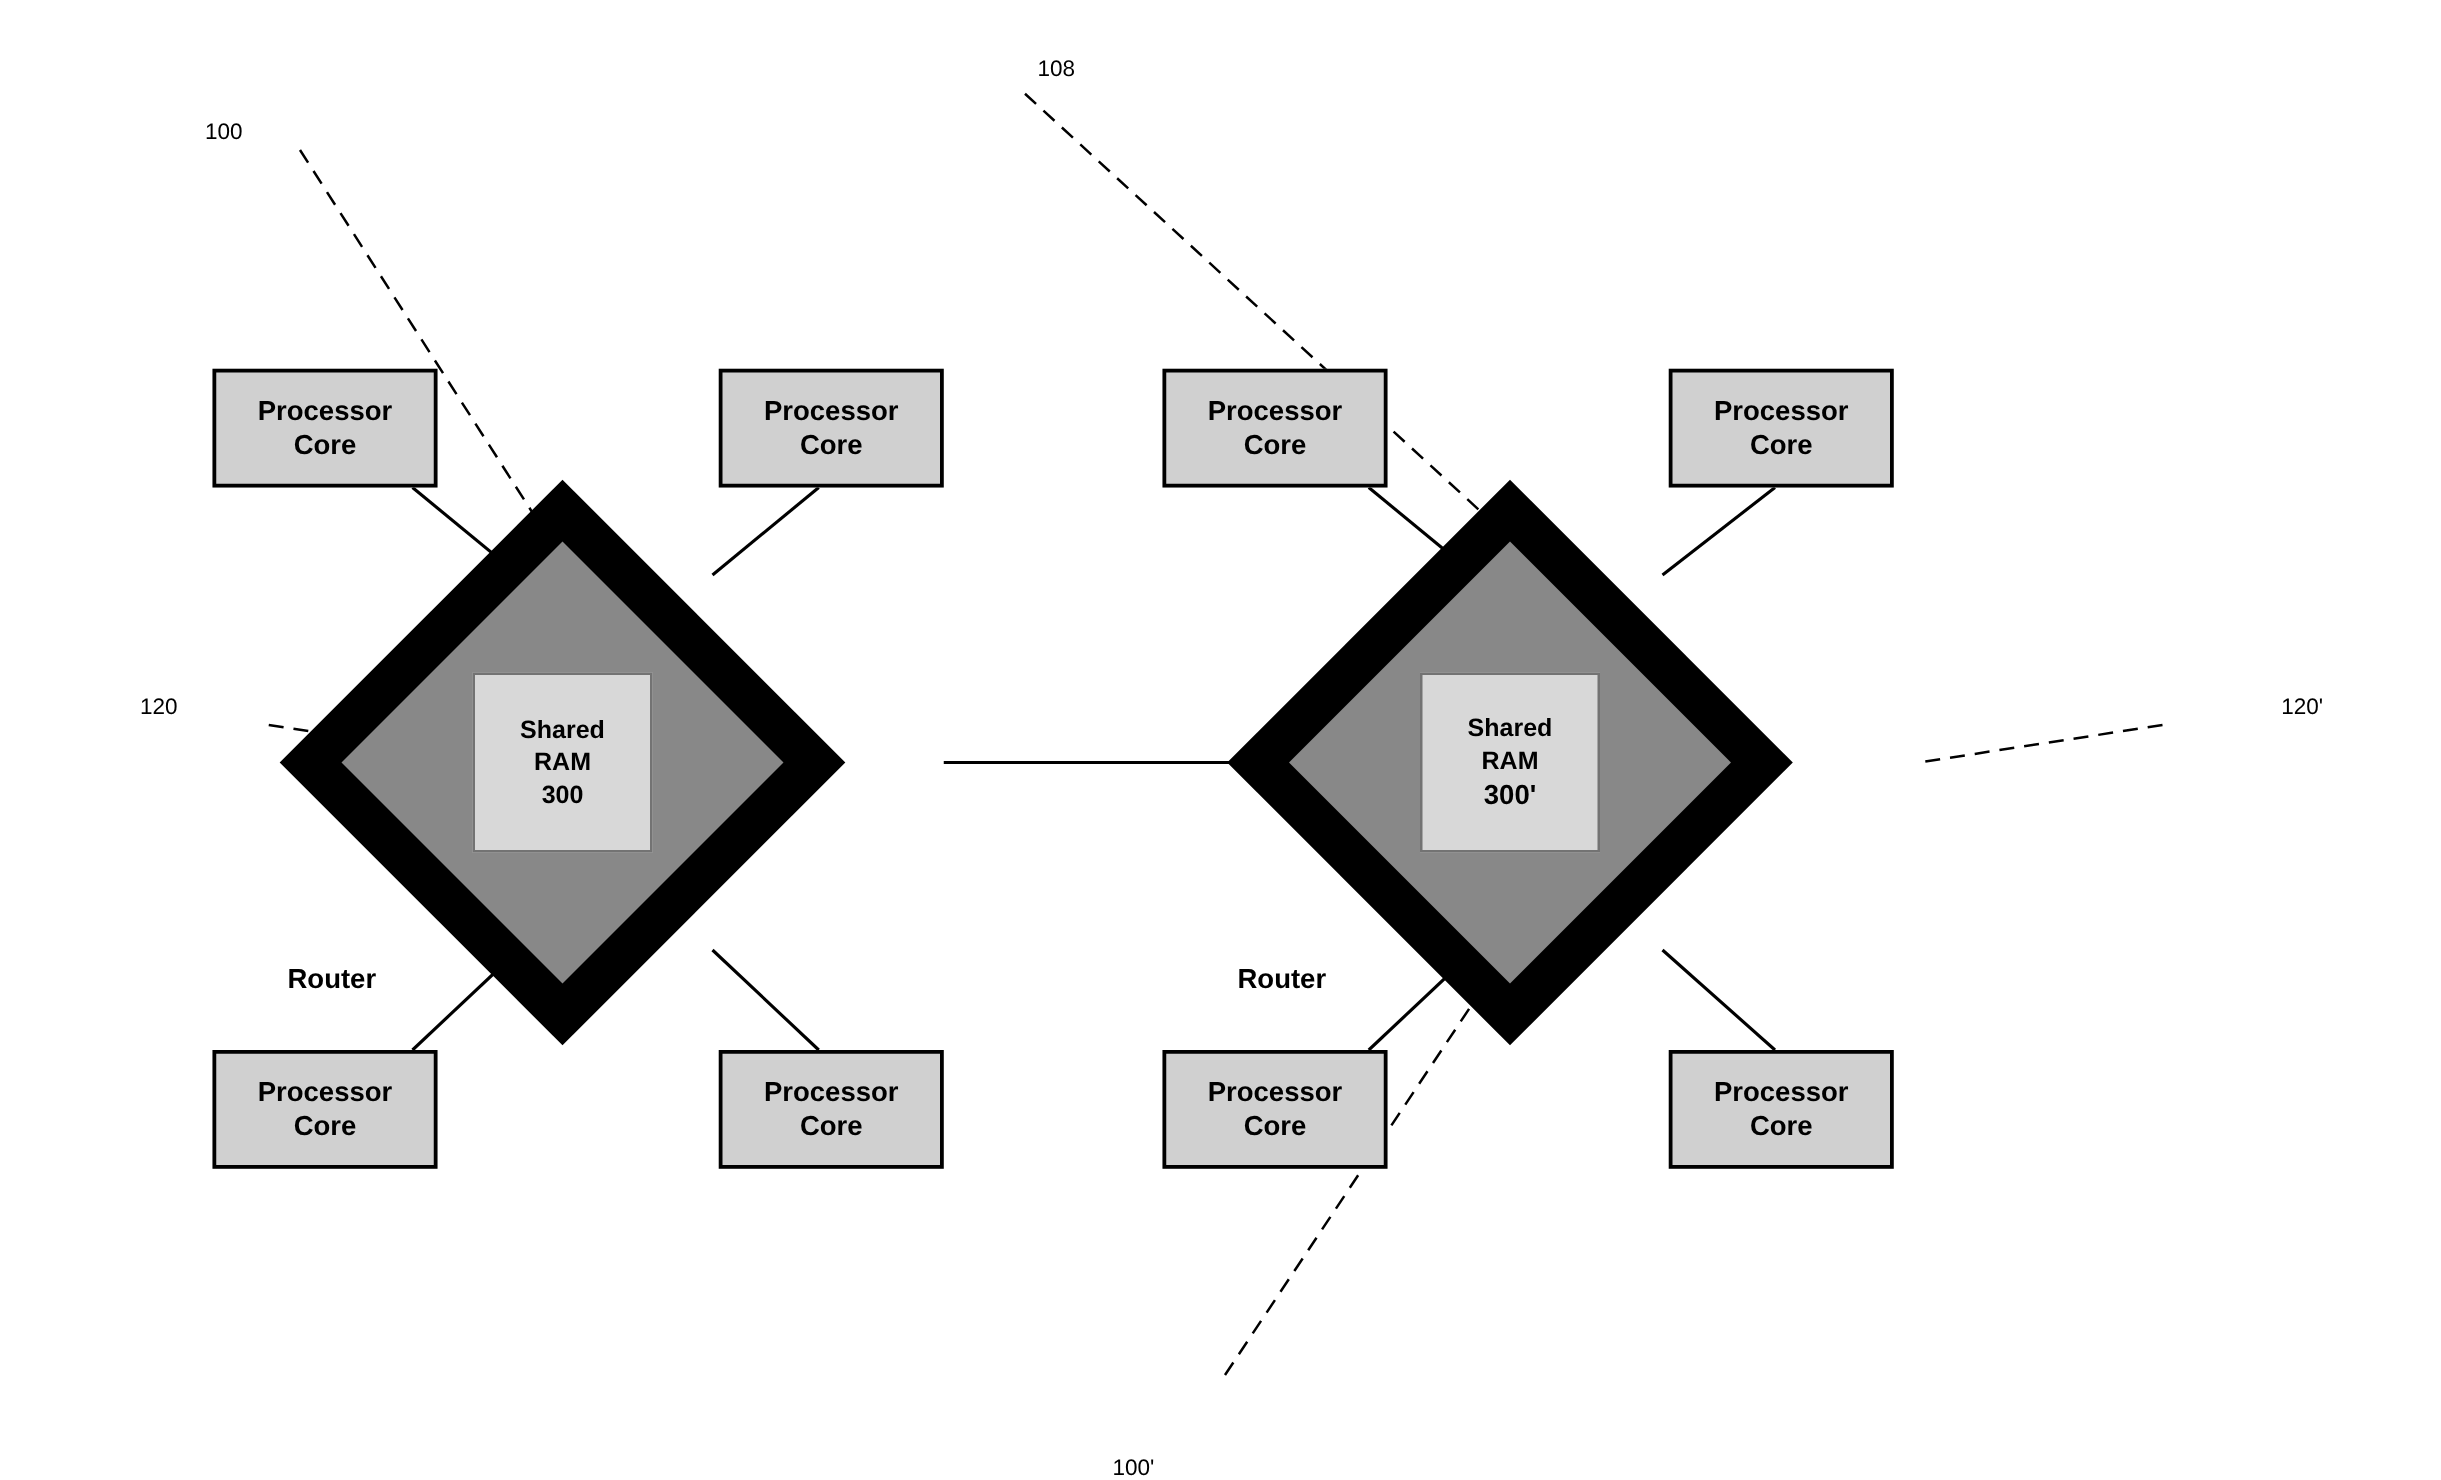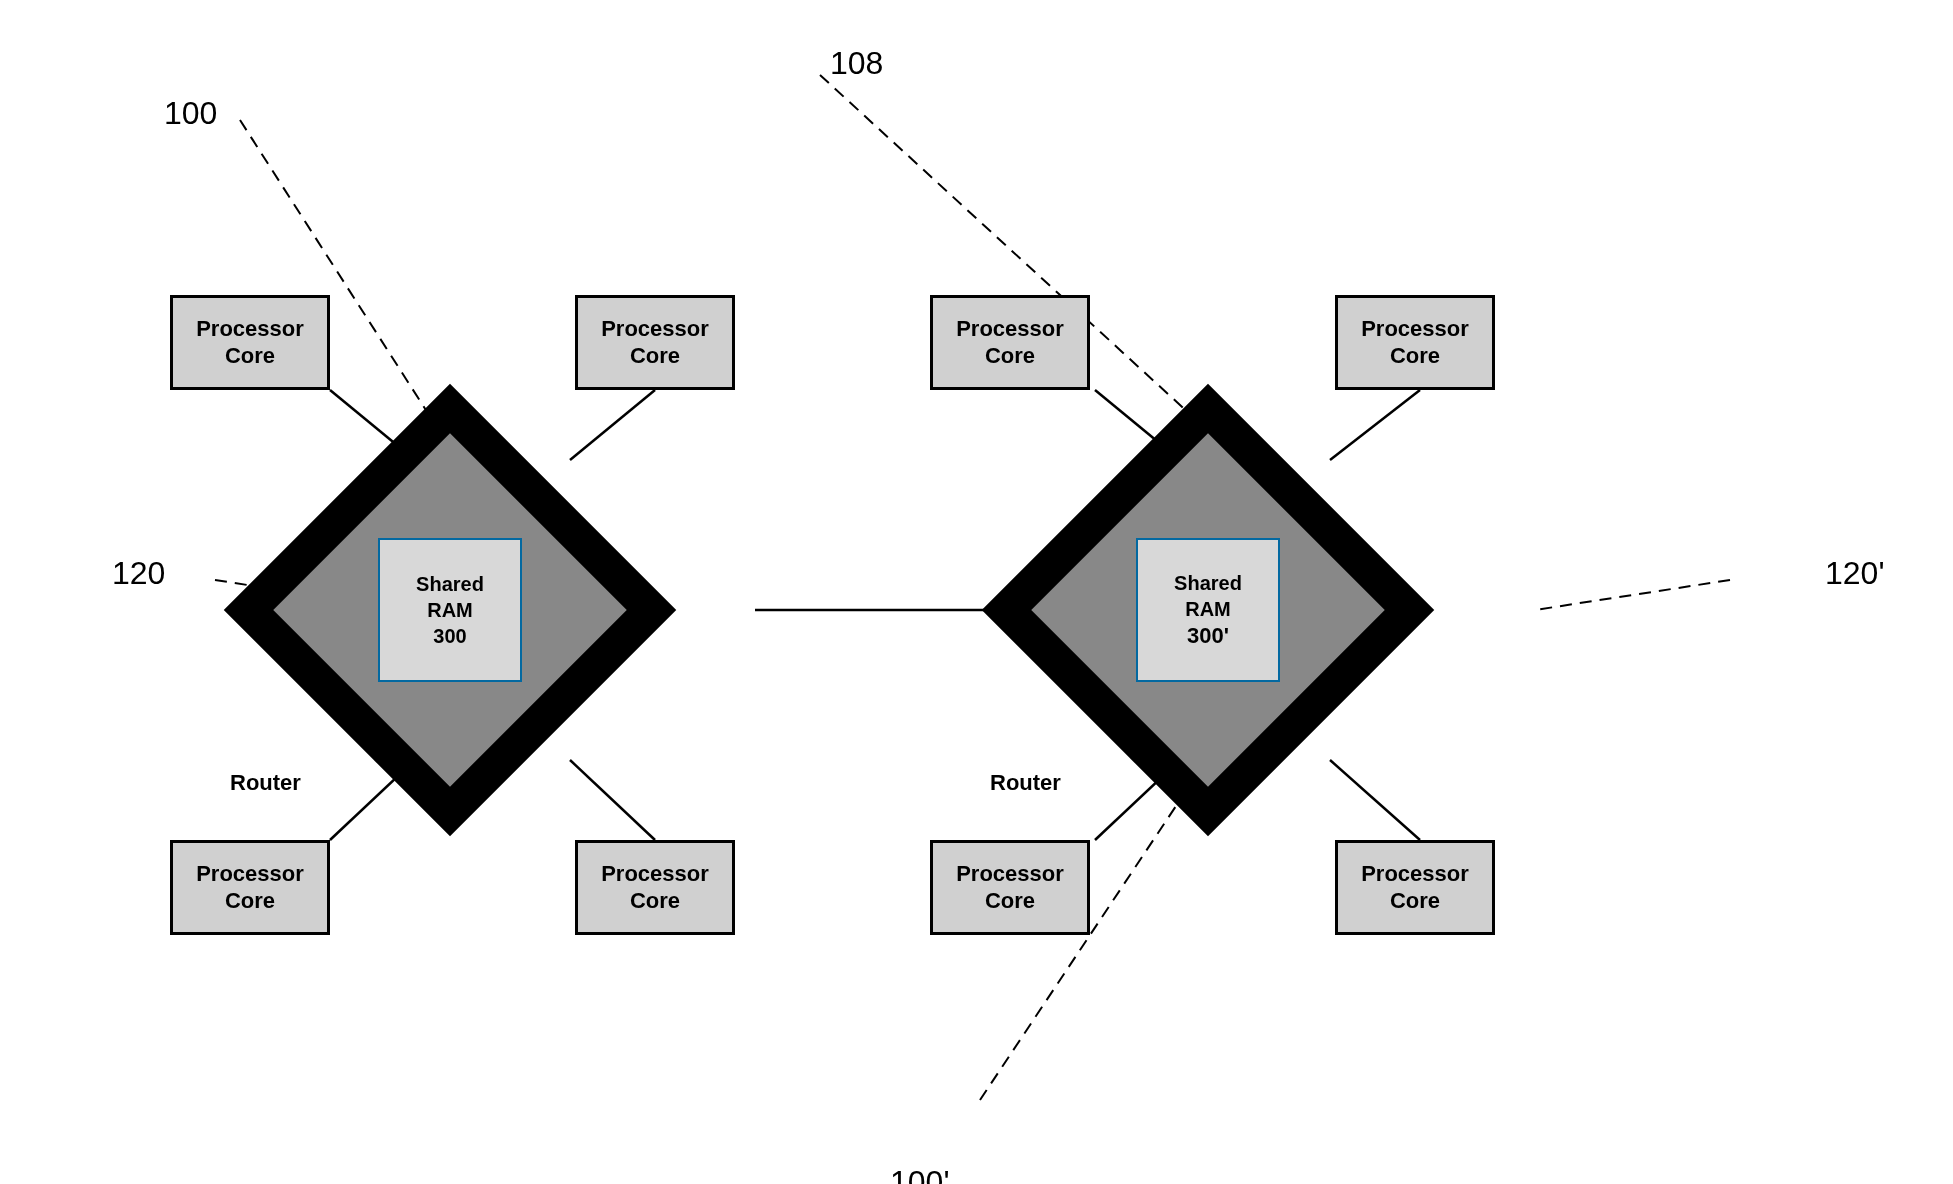--- a/index.html
+++ b/index.html
@@ -15,21 +15,21 @@
     .diagram-container {
       position: absolute;
       top: 0; left: 0;
       width: 100%;
       height: 100%;
     }
 
     
     .proc-core {
       position: absolute;
-      width: 160px;
+      width: 180px;
       height: 95px;
       background: #d0d0d0;
       border: 3px solid #000;
       display: flex;
       align-items: center;
       justify-content: center;
       text-align: center;
       font-size: 22px;
       font-weight: bold;
       line-height: 1.2;
@@ -57,41 +57,41 @@
       height: 250px;
       background: #888;
       transform: rotate(45deg);
       top: 35px; left: 35px;
     }
 
     
     .shared-ram {
       position: absolute;
       background: #d8d8d8;
-      border: 2px solid #0369a1;
+      border: 2px solid #737373;
       text-align: center;
       font-size: 20px;
       font-weight: bold;
       line-height: 1.3;
       display: flex;
       flex-direction: column;
       align-items: center;
       justify-content: center;
       z-index: 10;
     }
 
     .router-label {
       position: absolute;
       font-size: 22px;
       font-weight: bold;
     }
 
     .reference-label {
       position: absolute;
-      font-size: 32px;
+      font-size: 18px;
       font-weight: normal;
     }
 
     svg.lines {
       position: absolute;
       top: 0; left: 0;
       width: 100%;
       height: 100%;
       pointer-events: none;
     }

